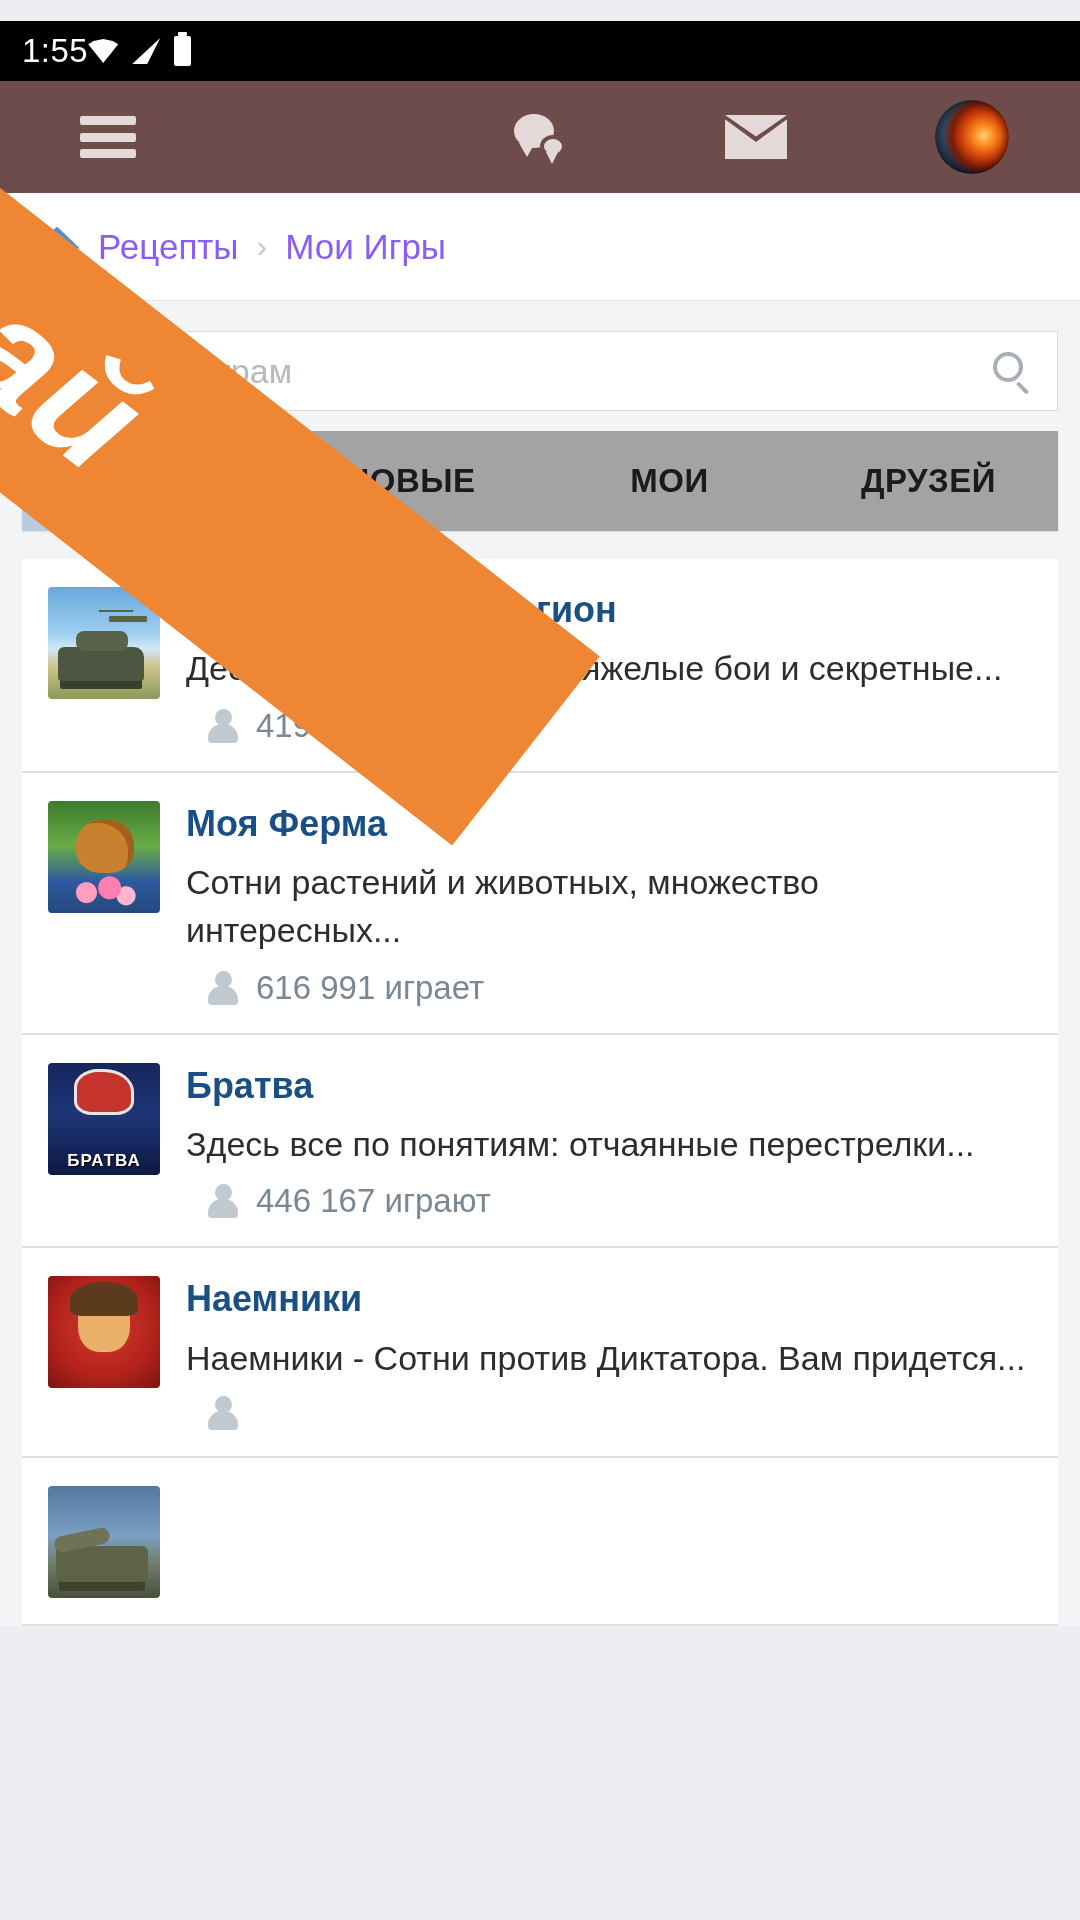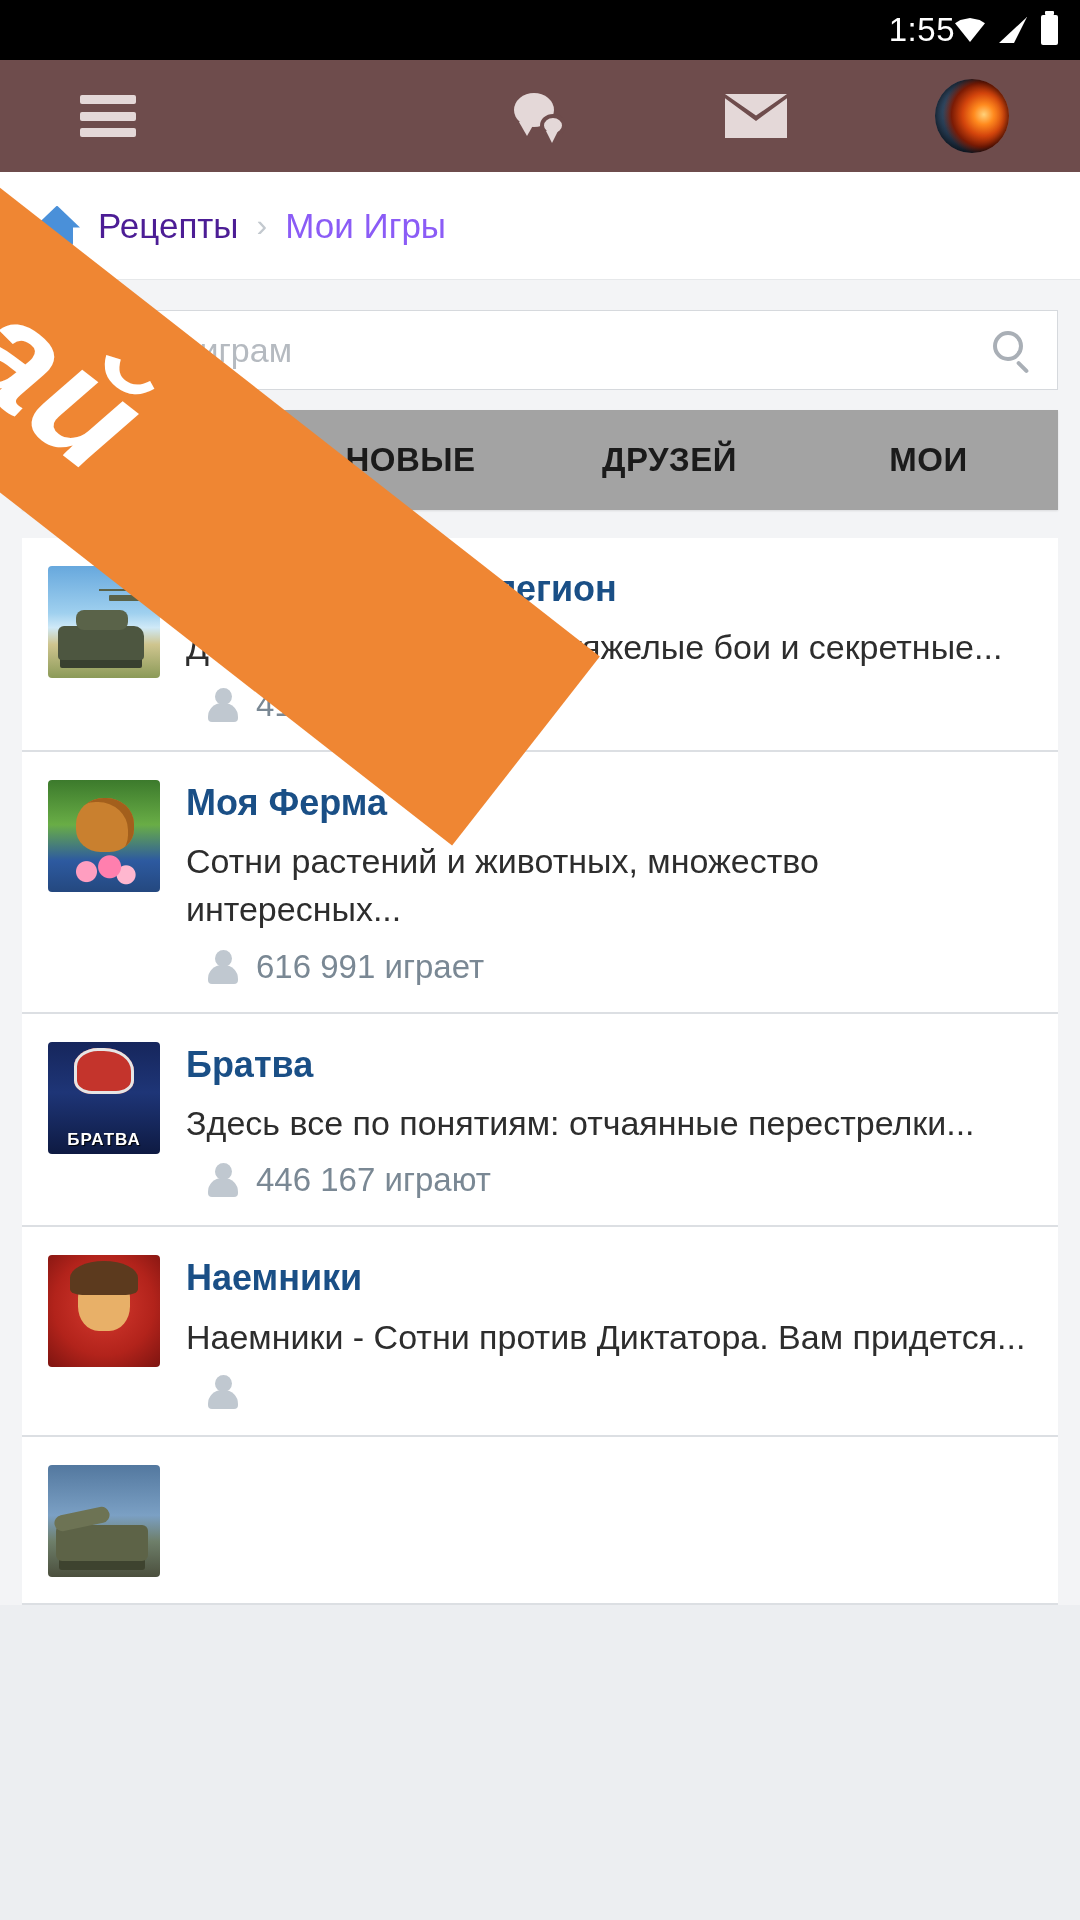--- a/index.html
+++ b/index.html
@@ -8,22 +8,23 @@
     background: #eceef1;
     font-family: "Liberation Sans", sans-serif;
     overflow: hidden;
   }
   #root { position: relative; width: 1080px; height: 1920px; overflow: hidden; }
 
   
   .statusbar {
     position: relative;
     height: 60px; background: #000000;
-    display: flex; align-items: center; justify-content: flex-end;
+    display: flex; align-items: center; justify-content: flex-start;
     padding: 0 22px;
+    margin-top: 21px;
   }
   .statusbar .clock {
     color: #ffffff; font-size: 33px; letter-spacing: .5px;
   }
   .status-icons { display: flex; align-items: center; gap: 14px; }
   .ic-wifi {
     width: 30px; height: 24px;
     background: #ffffff;
     clip-path: polygon(50% 100%, 0% 22%, 18% 8%, 50% 0%, 82% 8%, 100% 22%);
   }
@@ -108,21 +109,21 @@
   }
   .home-icon { width: 46px; height: 40px; position: relative; flex: none; }
   .home-icon .roof {
     position:absolute; left:0; top:0; width:46px; height:22px; background:#4a90d9;
     clip-path: polygon(50% 0%, 100% 100%, 0% 100%);
   }
   .home-icon .base {
     position:absolute; left:7px; top:17px; width:32px; height:23px;
     background:#4a90d9; border-radius: 0 0 3px 3px;
   }
-  .crumb { font-size: 35px; color:#4c1d95; }
+  .crumb { font-size: 35px; color:#8b5cf6; }
   .crumb.link { color:#8b5cf6; }
   .crumb-sep { font-size: 32px; color:#c3c9cf; }
 
   
   .search-wrap { padding: 30px 22px 20px; background:#f3f4f6; }
   .search-box {
     height: 80px; background:#ffffff; border:1px solid #d6d9dd;
     display:flex; align-items:center; padding: 0 26px;
   }
   .search-placeholder { flex:1; font-size: 34px; color:#b5bac0; }
@@ -325,24 +326,24 @@
 
   <div class="tabs-wrap">
     <div class="tabs">
       <div class="tab active">
         <span>ТОП</span>
       </div>
       <div class="tab">
         <span>НОВЫЕ</span>
       </div>
       <div class="tab">
+        <span>МОИ</span>
+      </div>
+      <div class="tab">
         <span>ДРУЗЕЙ</span>
-      </div>
-      <div class="tab">
-        <span>МОИ</span>
       </div>
     </div>
   </div>
 
   <div class="list">
 
     <div class="card">
       <div class="thumb t-tanks"></div>
       <div class="card-body">
         <div class="game-title">Танки. Стальной легион</div>

